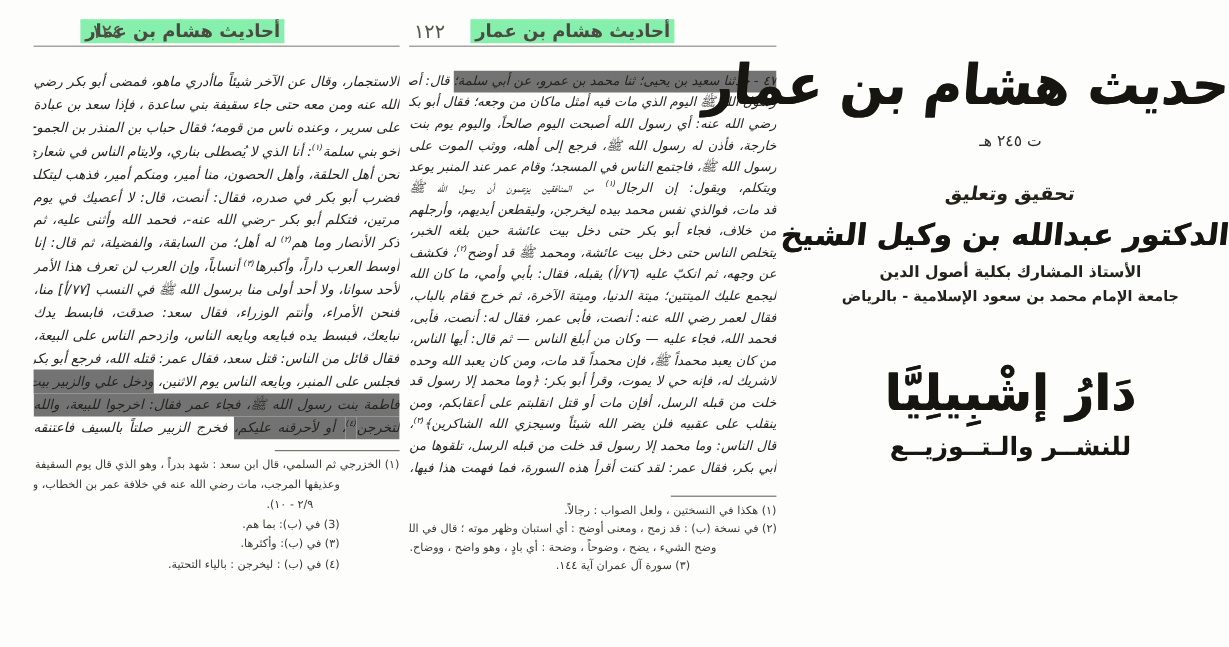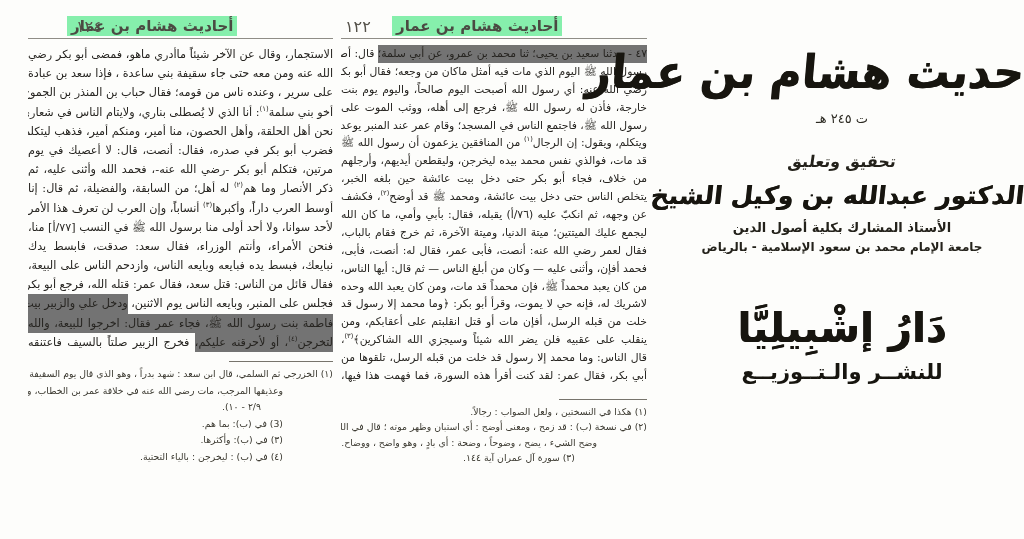--- a/index.html
+++ b/index.html
@@ -17,21 +17,21 @@
   .pg-header .hdr-title{
     position:absolute;top:2px;font-size:15px;font-weight:bold;color:#4a4a42;
     background:#86efac;padding:1px 4px;white-space:nowrap;margin-left:11px;
   }
   .page-left  .hdr-title{left:28px;}
   .page-middle .hdr-title{left:40px;}
   .pg-header .hdr-num{position:absolute;top:3px;font-size:16px;color:#55524a;letter-spacing:1px;}
   .page-left  .hdr-num{left:48px;right:auto;}
   .page-middle .hdr-num{left:4px;right:auto;}
 
-  .body-lines{margin-top:6px;}
+  .body-lines{margin-top:20px;font-style:italic;}
   .bline{
     text-align:justify;text-align-last:justify;
     overflow:hidden;white-space:nowrap;
     color:#262420;
   }
   .page-left  .bline{font-size:11.2px;line-height:19.2px;height:19.2px;}
   .page-middle .bline{font-size:10.8px;line-height:17.9px;height:17.9px;}
   .bline .hl{background:#737373;padding:4px 0;}
   sup{font-size:0.62em;vertical-align:super;line-height:0;}
 
@@ -110,21 +110,21 @@
       <div class="bline"><span>رضي الله عنه: أي رسول الله أصبحت اليوم صالحاً، واليوم يوم بنت</span></div>
       <div class="bline"><span>خارجة، فأذن له رسول الله ﷺ، فرجع إلى أهله، ووثب الموت على</span></div>
       <div class="bline"><span>رسول الله ﷺ، فاجتمع الناس في المسجد؛ وقام عمر عند المنبر يوعد،</span></div>
       <div class="bline"><span>ويتكلم، ويقول: إن الرجال</span><span><sup>(١)</sup></span><span> من المنافقين يزعمون أن رسول الله ﷺ</span></div>
       <div class="bline"><span>قد مات، فوالذي نفس محمد بيده ليخرجن، وليقطعن أيديهم، وأرجلهم</span></div>
       <div class="bline"><span>من خلاف، فجاء أبو بكر حتى دخل بيت عائشة حين بلغه الخبر،</span></div>
       <div class="bline"><span>يتخلص الناس حتى دخل بيت عائشة، ومحمد ﷺ قد أوضح</span><span><sup>(٢)</sup></span><span>، فكشف</span></div>
       <div class="bline"><span>عن وجهه، ثم انكبّ عليه (٧٦/أ) يقبله، فقال: بأبي وأمي، ما كان الله</span></div>
       <div class="bline"><span>ليجمع عليك الميتتين؛ ميتة الدنيا، وميتة الآخرة، ثم خرج فقام بالباب،</span></div>
       <div class="bline"><span>فقال لعمر رضي الله عنه: أنصت، فأبى عمر، فقال له: أنصت، فأبى،</span></div>
-      <div class="bline"><span>فحمد أفإن، وأثنى عليه — وكان من أبلغ الناس — ثم قال: أيها الناس،</span></div>
+      <div class="bline"><span>فحمد الله، فجاء عليه — وكان من أبلغ الناس — ثم قال: أيها الناس،</span></div>
       <div class="bline"><span>من كان يعبد محمداً ﷺ، فإن محمداً قد مات، ومن كان يعبد الله وحده</span></div>
       <div class="bline"><span>لاشريك له، فإنه حي لا يموت، وقرأ أبو بكر: ﴿وما محمد إلا رسول قد</span></div>
       <div class="bline"><span>خلت من قبله الرسل، أفإن مات أو قتل انقلبتم على أعقابكم، ومن</span></div>
       <div class="bline"><span>ينقلب على عقبيه فلن يضر الله شيئاً وسيجزي الله الشاكرين﴾</span><span><sup>(٣)</sup></span><span>،</span></div>
       <div class="bline"><span>قال الناس: وما محمد إلا رسول قد خلت من قبله الرسل، تلقوها من</span></div>
       <div class="bline"><span>أبي بكر، فقال عمر: لقد كنت أقرأ هذه السورة، فما فهمت هذا فيها،</span></div>
     </div>
   <div class="fn-rule"></div>
   <div class="fnotes">
       <div class="fline">(١) هكذا في النسختين ، ولعل الصواب : رجالاً.</div>

